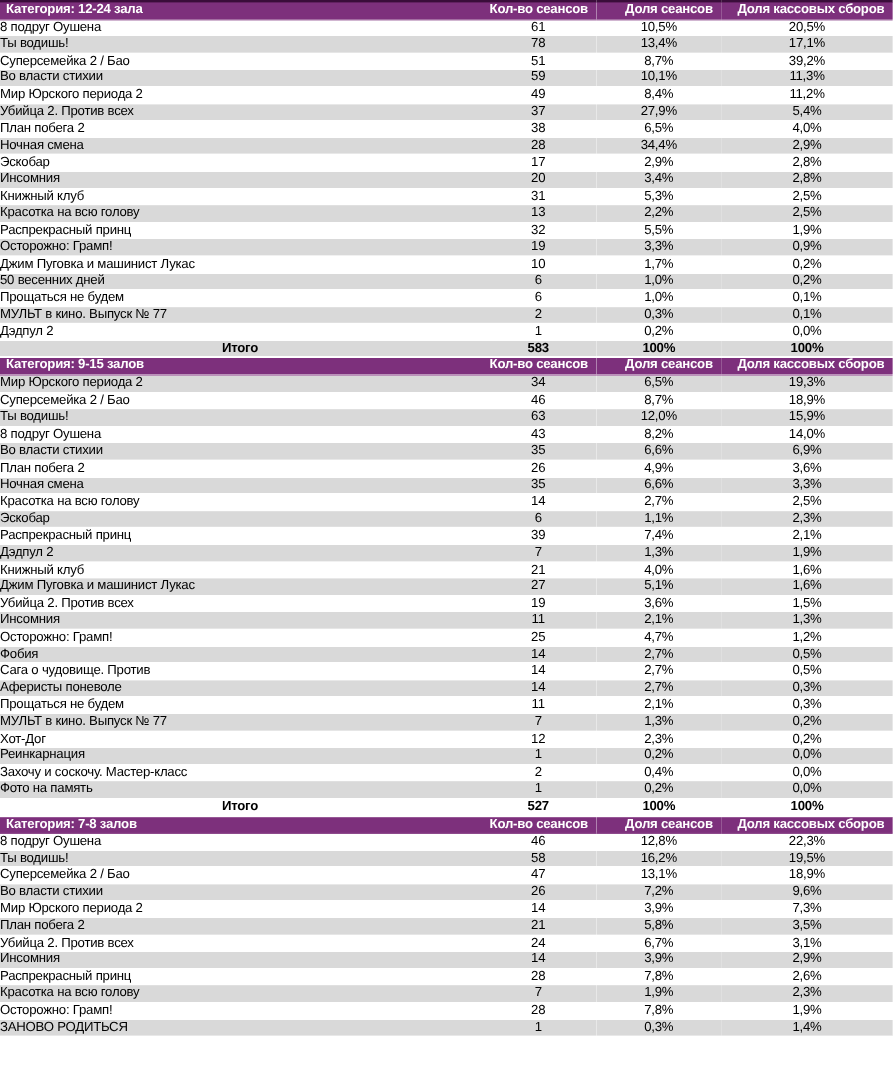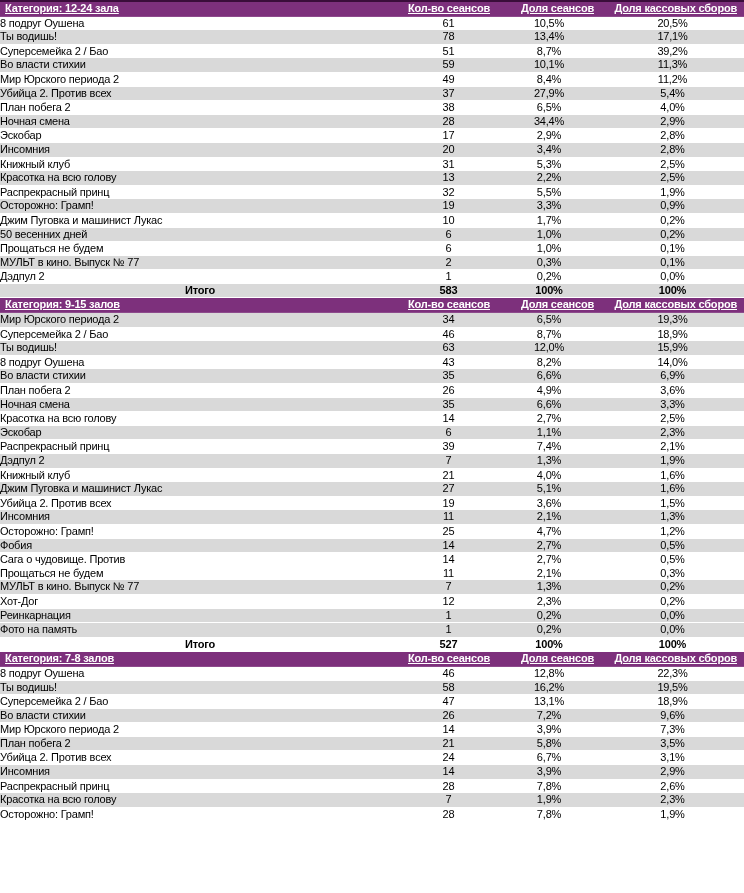--- a/index.html
+++ b/index.html
@@ -27,21 +27,20 @@
     color: #000;
     font-weight: normal;
   }
   
   tr.hrow th {
     background: #7d307c;
     color: #ffffff;
     font-weight: bold;
     border-top: 1px solid #ffffff;
     border-bottom: 1px solid #8d4a8c;
-    text-decoration: underline;
   }
   tr.hrow th.title {
     text-align: left;
     padding-left: 5px;
   }
   tr.hrow th.colh {
     text-align: right;
     padding-right: 7px;
   }
   
@@ -305,20 +304,26 @@
         <td class="num">14</td>
         <td class="num">2,7%</td>
         <td class="num">0,5%</td>
       </tr>
       <tr>
         <td class="name">Сага о чудовище. Против</td>
         <td class="num">14</td>
         <td class="num">2,7%</td>
         <td class="num">0,5%</td>
       </tr>
+      <tr class="stripe">
+        <td class="name">Аферисты поневоле</td>
+        <td class="num">14</td>
+        <td class="num">2,7%</td>
+        <td class="num">0,3%</td>
+      </tr>
       <tr>
         <td class="name">Прощаться не будем</td>
         <td class="num">11</td>
         <td class="num">2,1%</td>
         <td class="num">0,3%</td>
       </tr>
       <tr class="stripe">
         <td class="name">МУЛЬТ в кино. Выпуск № 77</td>
         <td class="num">7</td>
         <td class="num">1,3%</td>
@@ -327,20 +332,26 @@
       <tr>
         <td class="name">Хот-Дог</td>
         <td class="num">12</td>
         <td class="num">2,3%</td>
         <td class="num">0,2%</td>
       </tr>
       <tr class="stripe">
         <td class="name">Реинкарнация</td>
         <td class="num">1</td>
         <td class="num">0,2%</td>
+        <td class="num">0,0%</td>
+      </tr>
+      <tr>
+        <td class="name">Захочу и соскочу. Мастер-класс</td>
+        <td class="num">2</td>
+        <td class="num">0,4%</td>
         <td class="num">0,0%</td>
       </tr>
       <tr class="stripe">
         <td class="name">Фото на память</td>
         <td class="num">1</td>
         <td class="num">0,2%</td>
         <td class="num">0,0%</td>
       </tr>
       <tr class="total">
         <td class="name">Итого</td>
@@ -413,14 +424,20 @@
         <td class="num">7</td>
         <td class="num">1,9%</td>
         <td class="num">2,3%</td>
       </tr>
       <tr>
         <td class="name">Осторожно: Грамп!</td>
         <td class="num">28</td>
         <td class="num">7,8%</td>
         <td class="num">1,9%</td>
       </tr>
+      <tr class="stripe">
+        <td class="name">ЗАНОВО РОДИТЬСЯ</td>
+        <td class="num">1</td>
+        <td class="num">0,3%</td>
+        <td class="num">1,4%</td>
+      </tr>
     </tbody>
 </table>
 
 </body></html>

